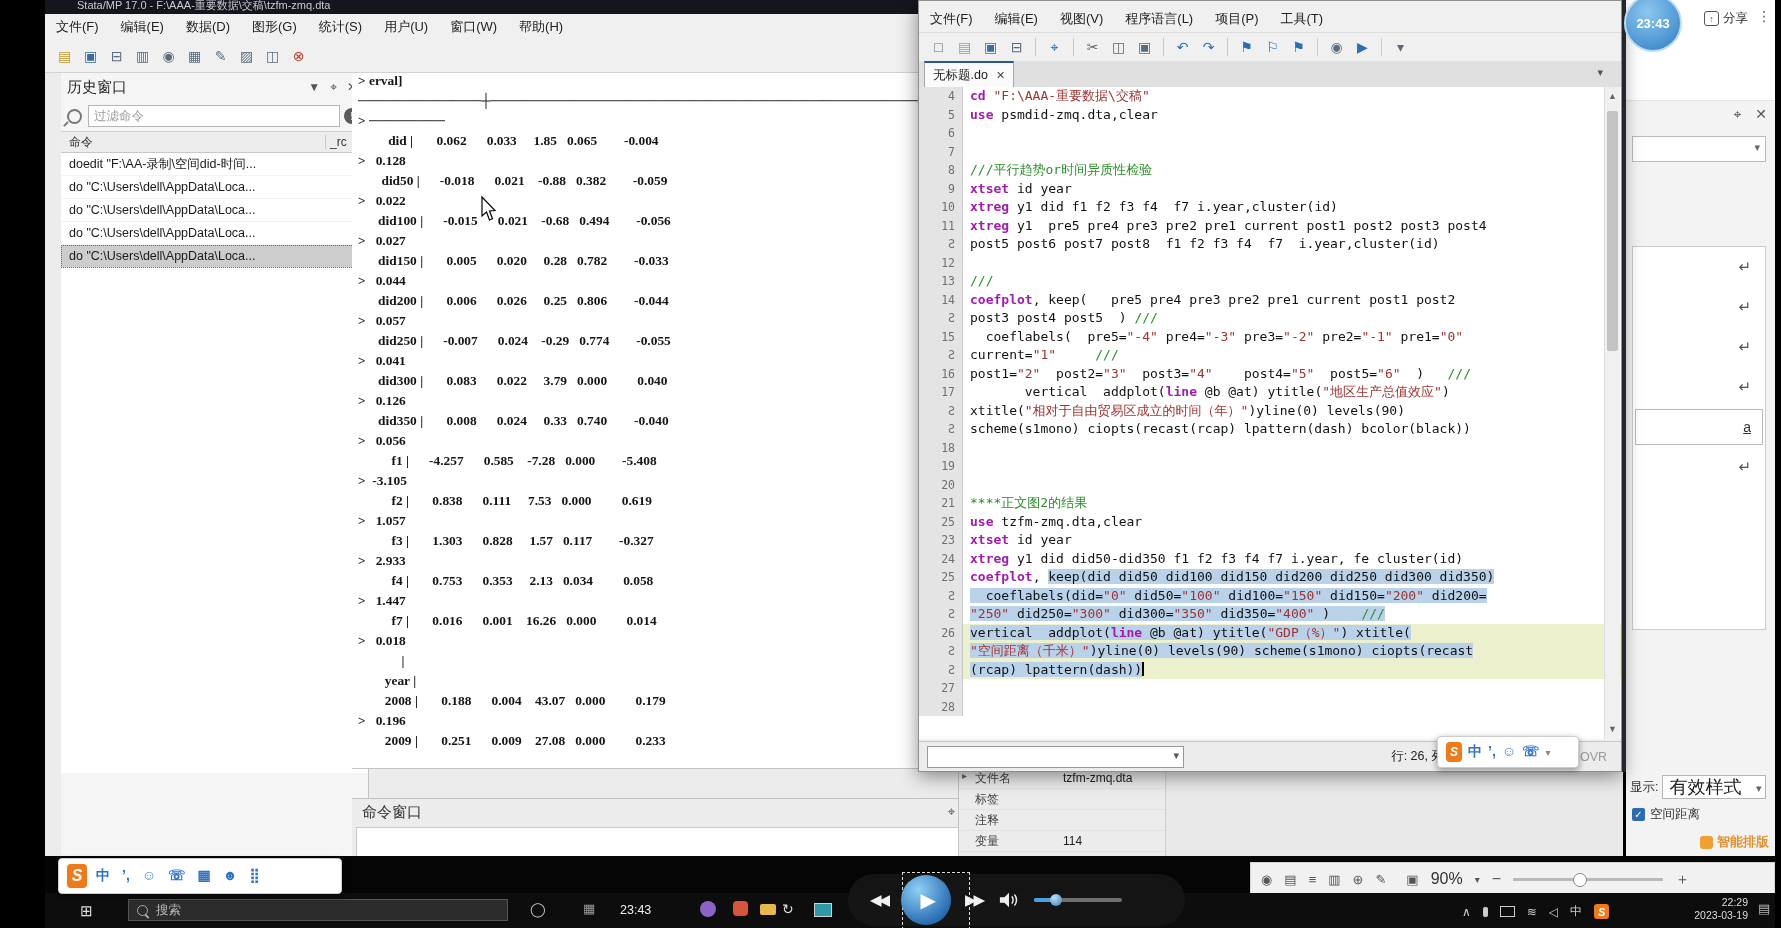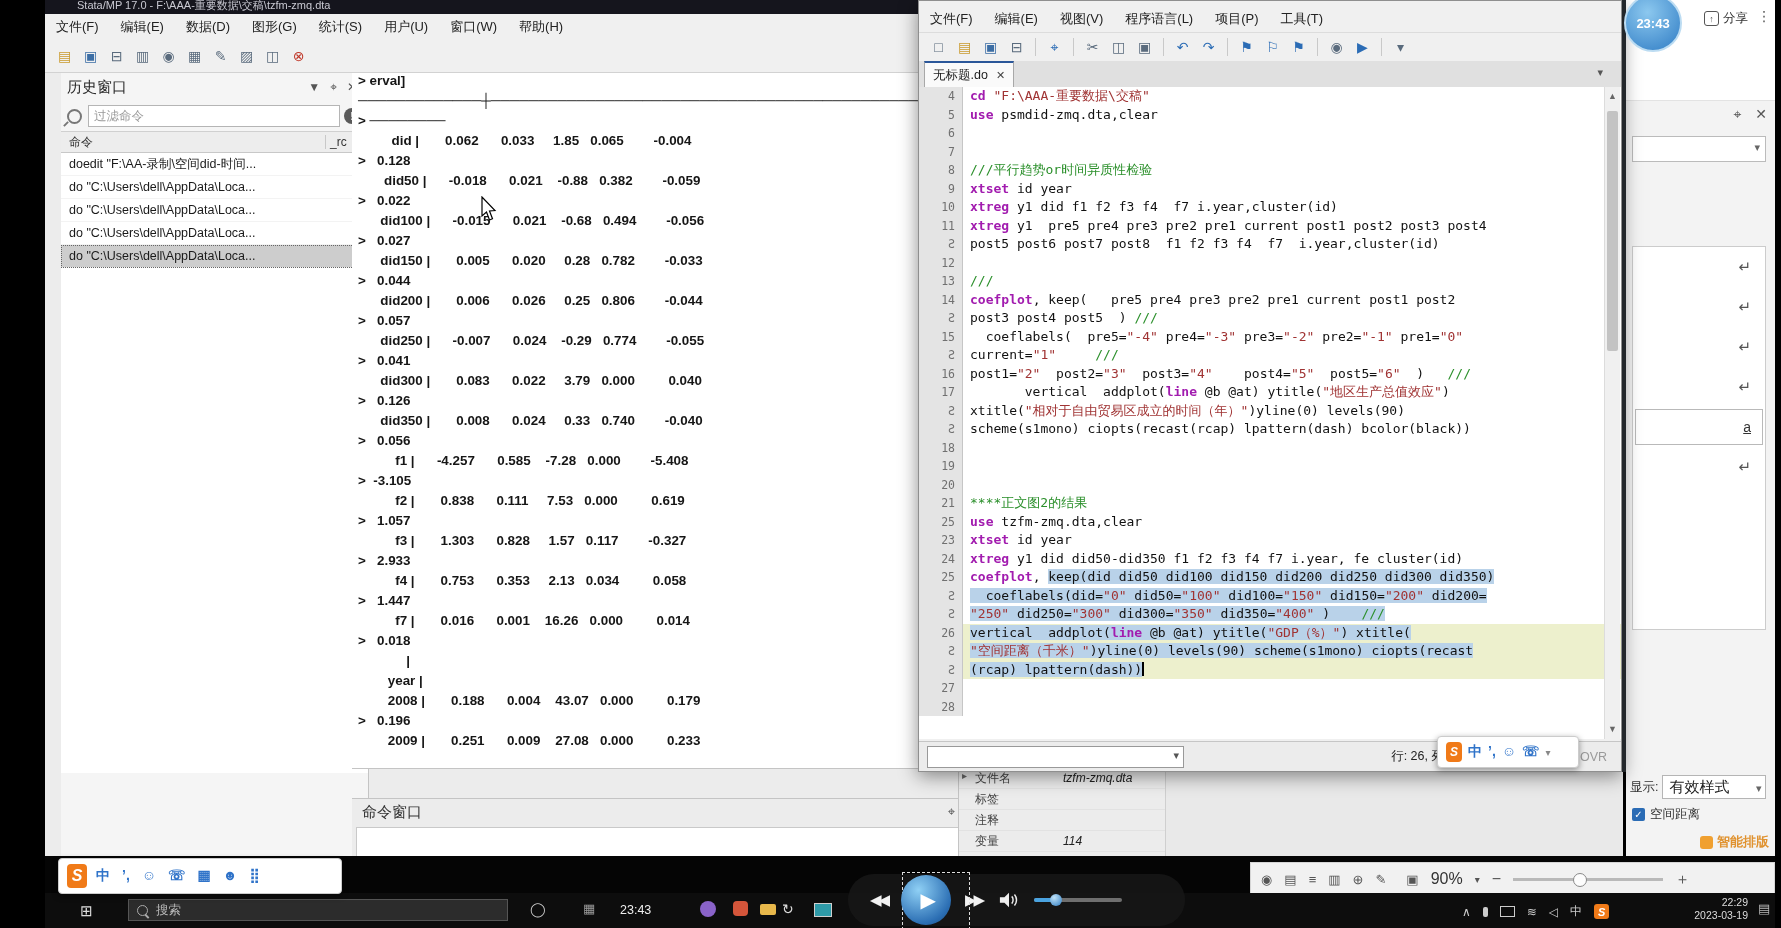--- a/index.html
+++ b/index.html
@@ -33,32 +33,32 @@
           font-size:12px;color:#333;align-items:center;}
   #h-cols .c1{flex:1;padding-left:8px;}
   #h-cols .c2{width:38px;border-left:1px solid #c8c8c8;padding-left:4px;}
   #h-rows{background:#fff;height:620px;}
   .hrow{height:22px;line-height:22px;font-size:12.5px;color:#1a1a1a;padding-left:8px;white-space:nowrap;
         overflow:hidden;border-bottom:1px solid #f3f3f3;}
   .hrow.sel{background:#cdcdcd;outline:1px dotted #666;outline-offset:-1px;}
   
   #results{left:307px;top:73px;width:613px;height:695px;background:#fff;overflow:hidden;
            border-bottom:1px solid #c4c4c4;}
-  .rline{height:20px;font-family:Liberation Sans, sans-serif;font-size:13.4px;font-weight:700;
+  .rline{height:20px;font-family:Liberation Serif, serif;font-size:13.4px;font-weight:700;
          color:#161616;white-space:pre;padding-left:6px;}
   
   #cmdwin{left:307px;top:768px;width:613px;height:106px;background:#ececec;border-top:1px solid #c4c4c4;margin-top:30px;}
   #cmd-title{display:flex;align-items:center;height:26px;padding:0 10px;font-size:15px;color:#333;}
   #cmd-input{position:absolute;left:4px;top:28px;width:603px;height:70px;background:#fff;border:1px solid #c9c9c9;}
   
   #props{left:913px;top:768px;width:207px;height:106px;background:#ececec;border-left:1px solid #c4c4c4;font-size:12px;}
   .prow{display:flex;height:20px;align-items:center;border-bottom:1px solid #e2e2e2;}
   .prow .pl{width:88px;padding-left:16px;color:#444;position:relative;white-space:nowrap;}
   .prow:first-child .pl:before{content:"▸";position:absolute;left:3px;color:#666;font-size:10px;}
-  .prow .pv{flex:1;color:#222;white-space:nowrap;font-style:italic;}
+  .prow .pv{flex:1;color:#222;white-space:nowrap;}
   
   #editor{left:918px;top:0;width:704px;height:772px;background:#f0f0f0;border:1px solid #8f8f8f;
           box-shadow:0 4px 18px rgba(0,0,0,.45);box-sizing:border-box;}
   #e-tabs{position:absolute;left:0;top:60px;width:100%;height:26px;background:#e0e0e0;border-bottom:1px solid #b5b5b5;}
   #e-tab{position:absolute;left:5px;top:0;height:25px;background:#fafafa;border:1px solid #a8a8a8;
          border-top:2px solid #2b579a;display:flex;align-items:center;padding:0 8px;font-size:12.5px;color:#1c1c1c;gap:8px;}
   #e-body{position:absolute;left:0;top:86px;width:100%;height:652px;background:#fff;overflow:hidden;}
   .crow{display:flex;height:18.5px;line-height:18.5px;}
   .gut{width:44px;background:#e4e4e4;border-right:1px solid #c6c6c6;color:#707070;
        font-family:"DejaVu Sans Mono",monospace;font-size:11.5px;text-align:right;padding-right:7px;box-sizing:border-box;flex:none;}
@@ -89,21 +89,21 @@
   #wps-dots{position:absolute;right:4px;top:8px;color:#555;font-size:14px;}
   #wps-pins{position:absolute;right:8px;top:106px;color:#555;font-size:14px;display:flex;gap:14px;}
   #wps-combo{position:absolute;left:6px;top:136px;width:132px;height:24px;background:#fff;border:1px solid #bbb;}
   #wps-combo:after{content:"▾";position:absolute;right:5px;top:4px;color:#666;font-size:11px;}
   #wps-list{position:absolute;left:6px;top:246px;width:132px;height:382px;background:#fff;border:1px solid #ccc;}
   .wrow{height:40px;display:flex;align-items:center;justify-content:flex-end;padding-right:14px;
         color:#555;font-size:15px;}
   .wrow.boxed{outline:1px solid #b9b9b9;outline-offset:-3px;}
   .wrow .aa{font-size:14px;color:#333;text-decoration:underline;}
   #wps-disp{position:absolute;left:4px;top:775px;display:flex;align-items:center;font-size:12.5px;color:#333;gap:4px;}
-  #wps-dispbox{position:relative;width:96px;height:22px;background:#fff;border:1px solid #b5b5b5;font-size:15px;
+  #wps-dispbox{position:relative;width:96px;height:22px;background:#fff;border:1px solid #b5b5b5;font-size:18px;
                line-height:22px;padding-left:6px;color:#222;}
   #wps-dispbox:after{content:"▾";position:absolute;right:4px;top:1px;color:#666;font-size:11px;}
   #wps-prev{position:absolute;left:6px;top:806px;display:flex;align-items:center;gap:5px;font-size:12.5px;color:#333;}
   .chk{width:13px;height:13px;background:#2b6cb5;color:#fff;font-size:10px;display:flex;align-items:center;justify-content:center;border-radius:2px;}
   #wps-smart{position:absolute;right:6px;top:833px;display:flex;align-items:center;gap:4px;font-size:13px;color:#e0922f;font-weight:bold;}
   .smartdot{width:13px;height:13px;border-radius:3px;background:#f0a030;}
   
   #wps-status{left:1250px;top:862px;width:525px;height:34px;background:#f1f1f1;border:1px solid #d5d5d5;
               display:flex;align-items:center;font-size:13px;color:#555;gap:12px;padding:0 10px;box-sizing:border-box;}
   #wps-status .zoomtxt{color:#333;font-size:16px;}

